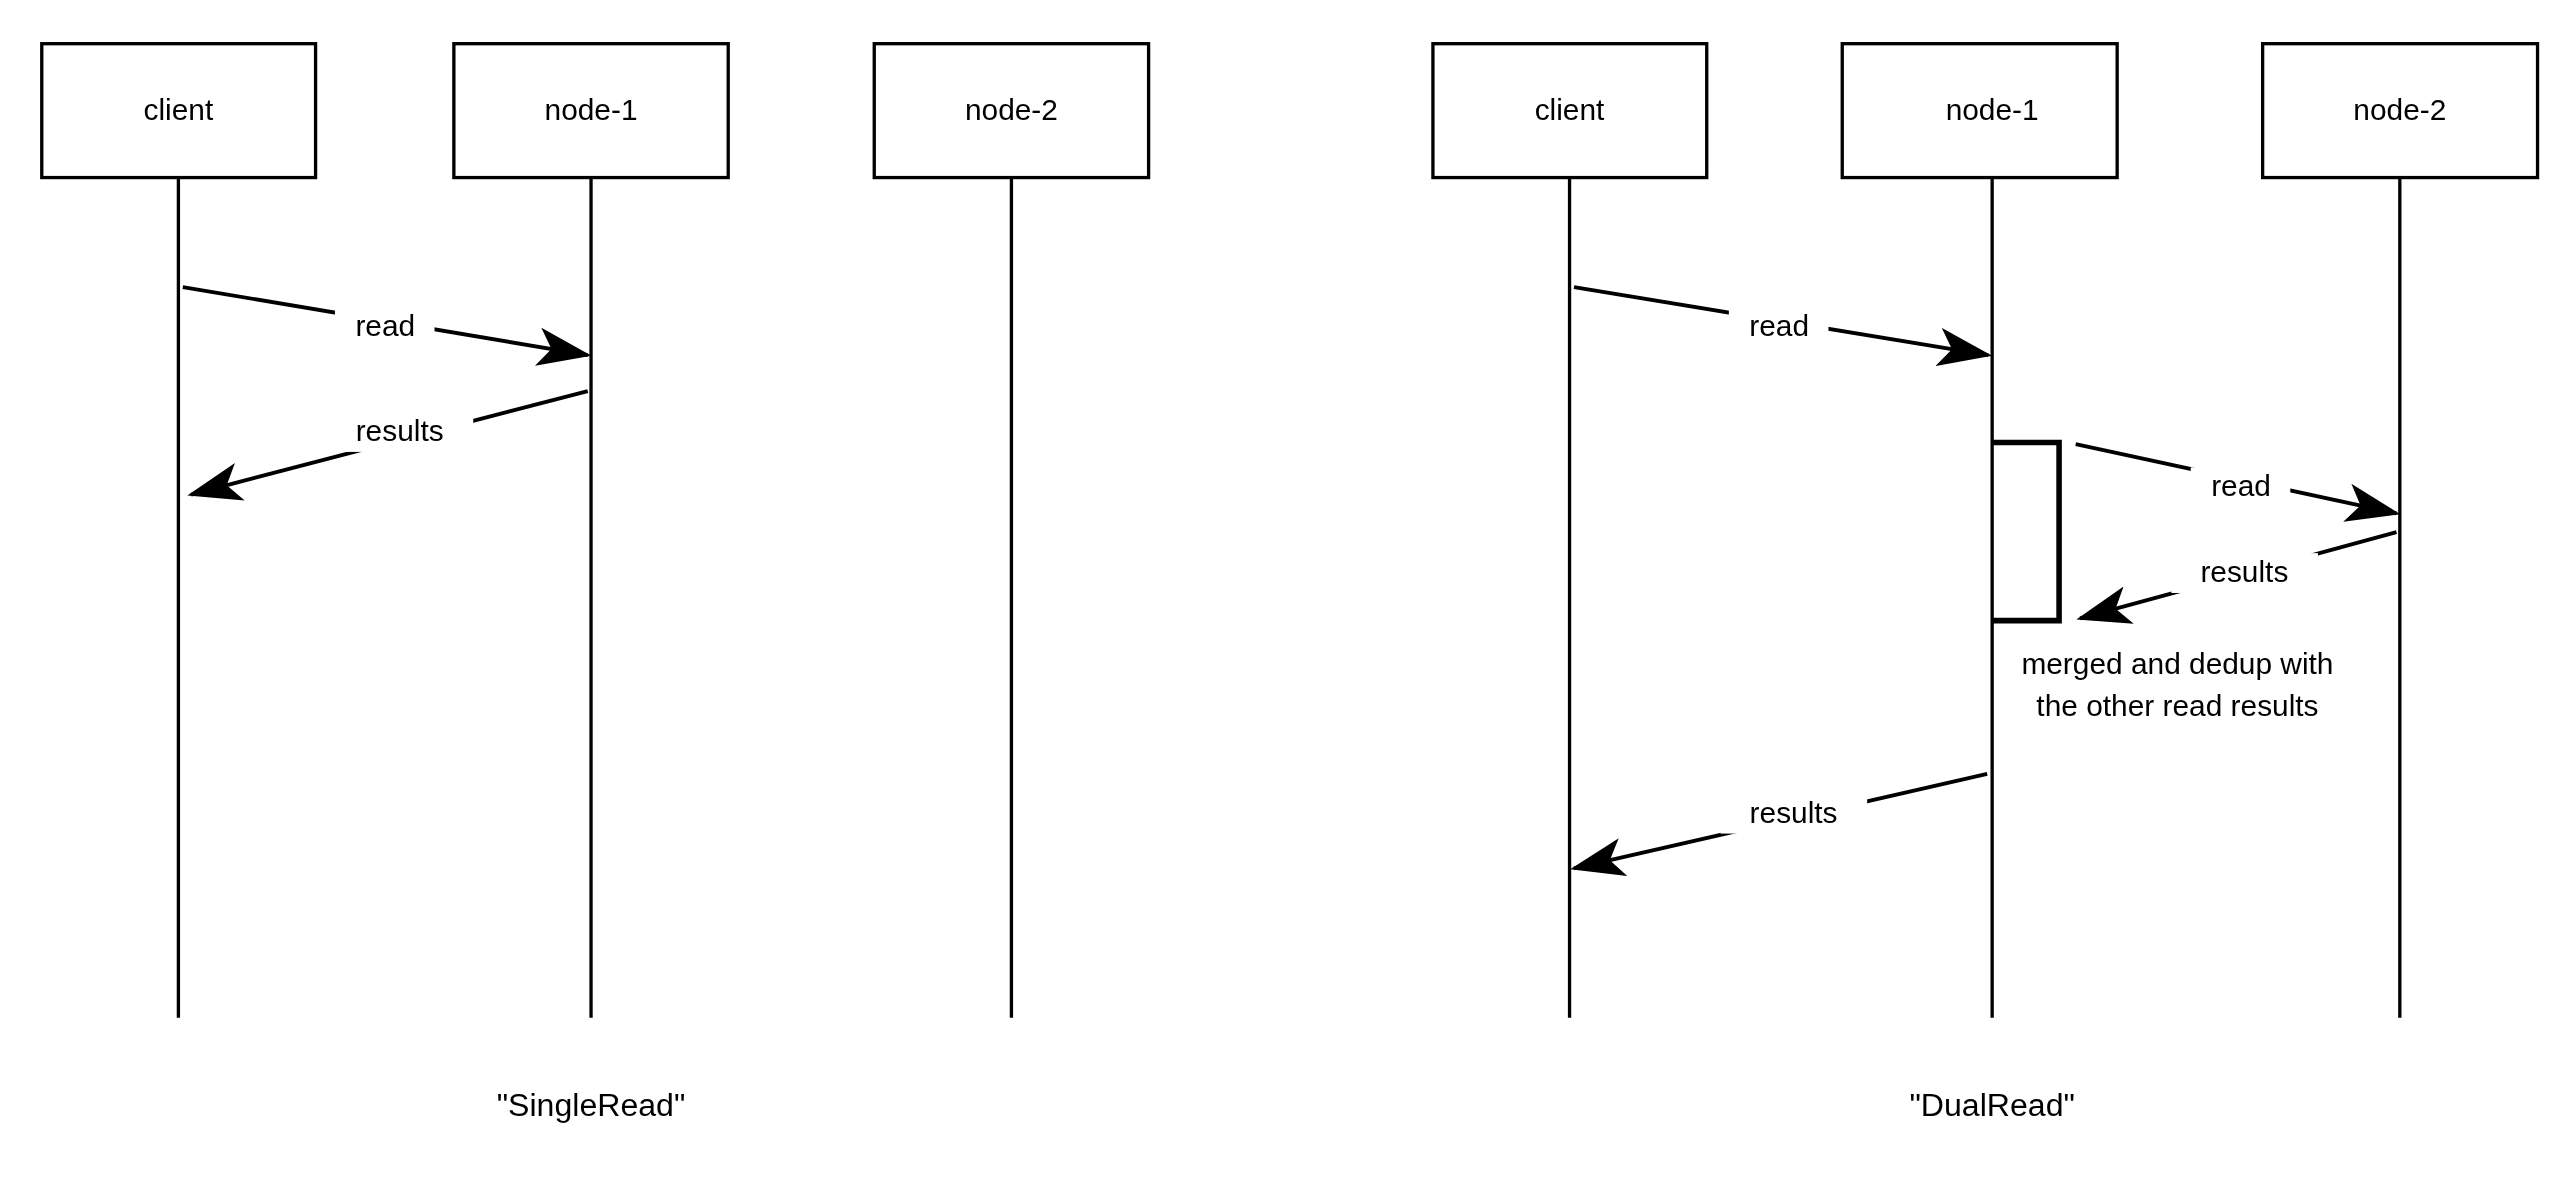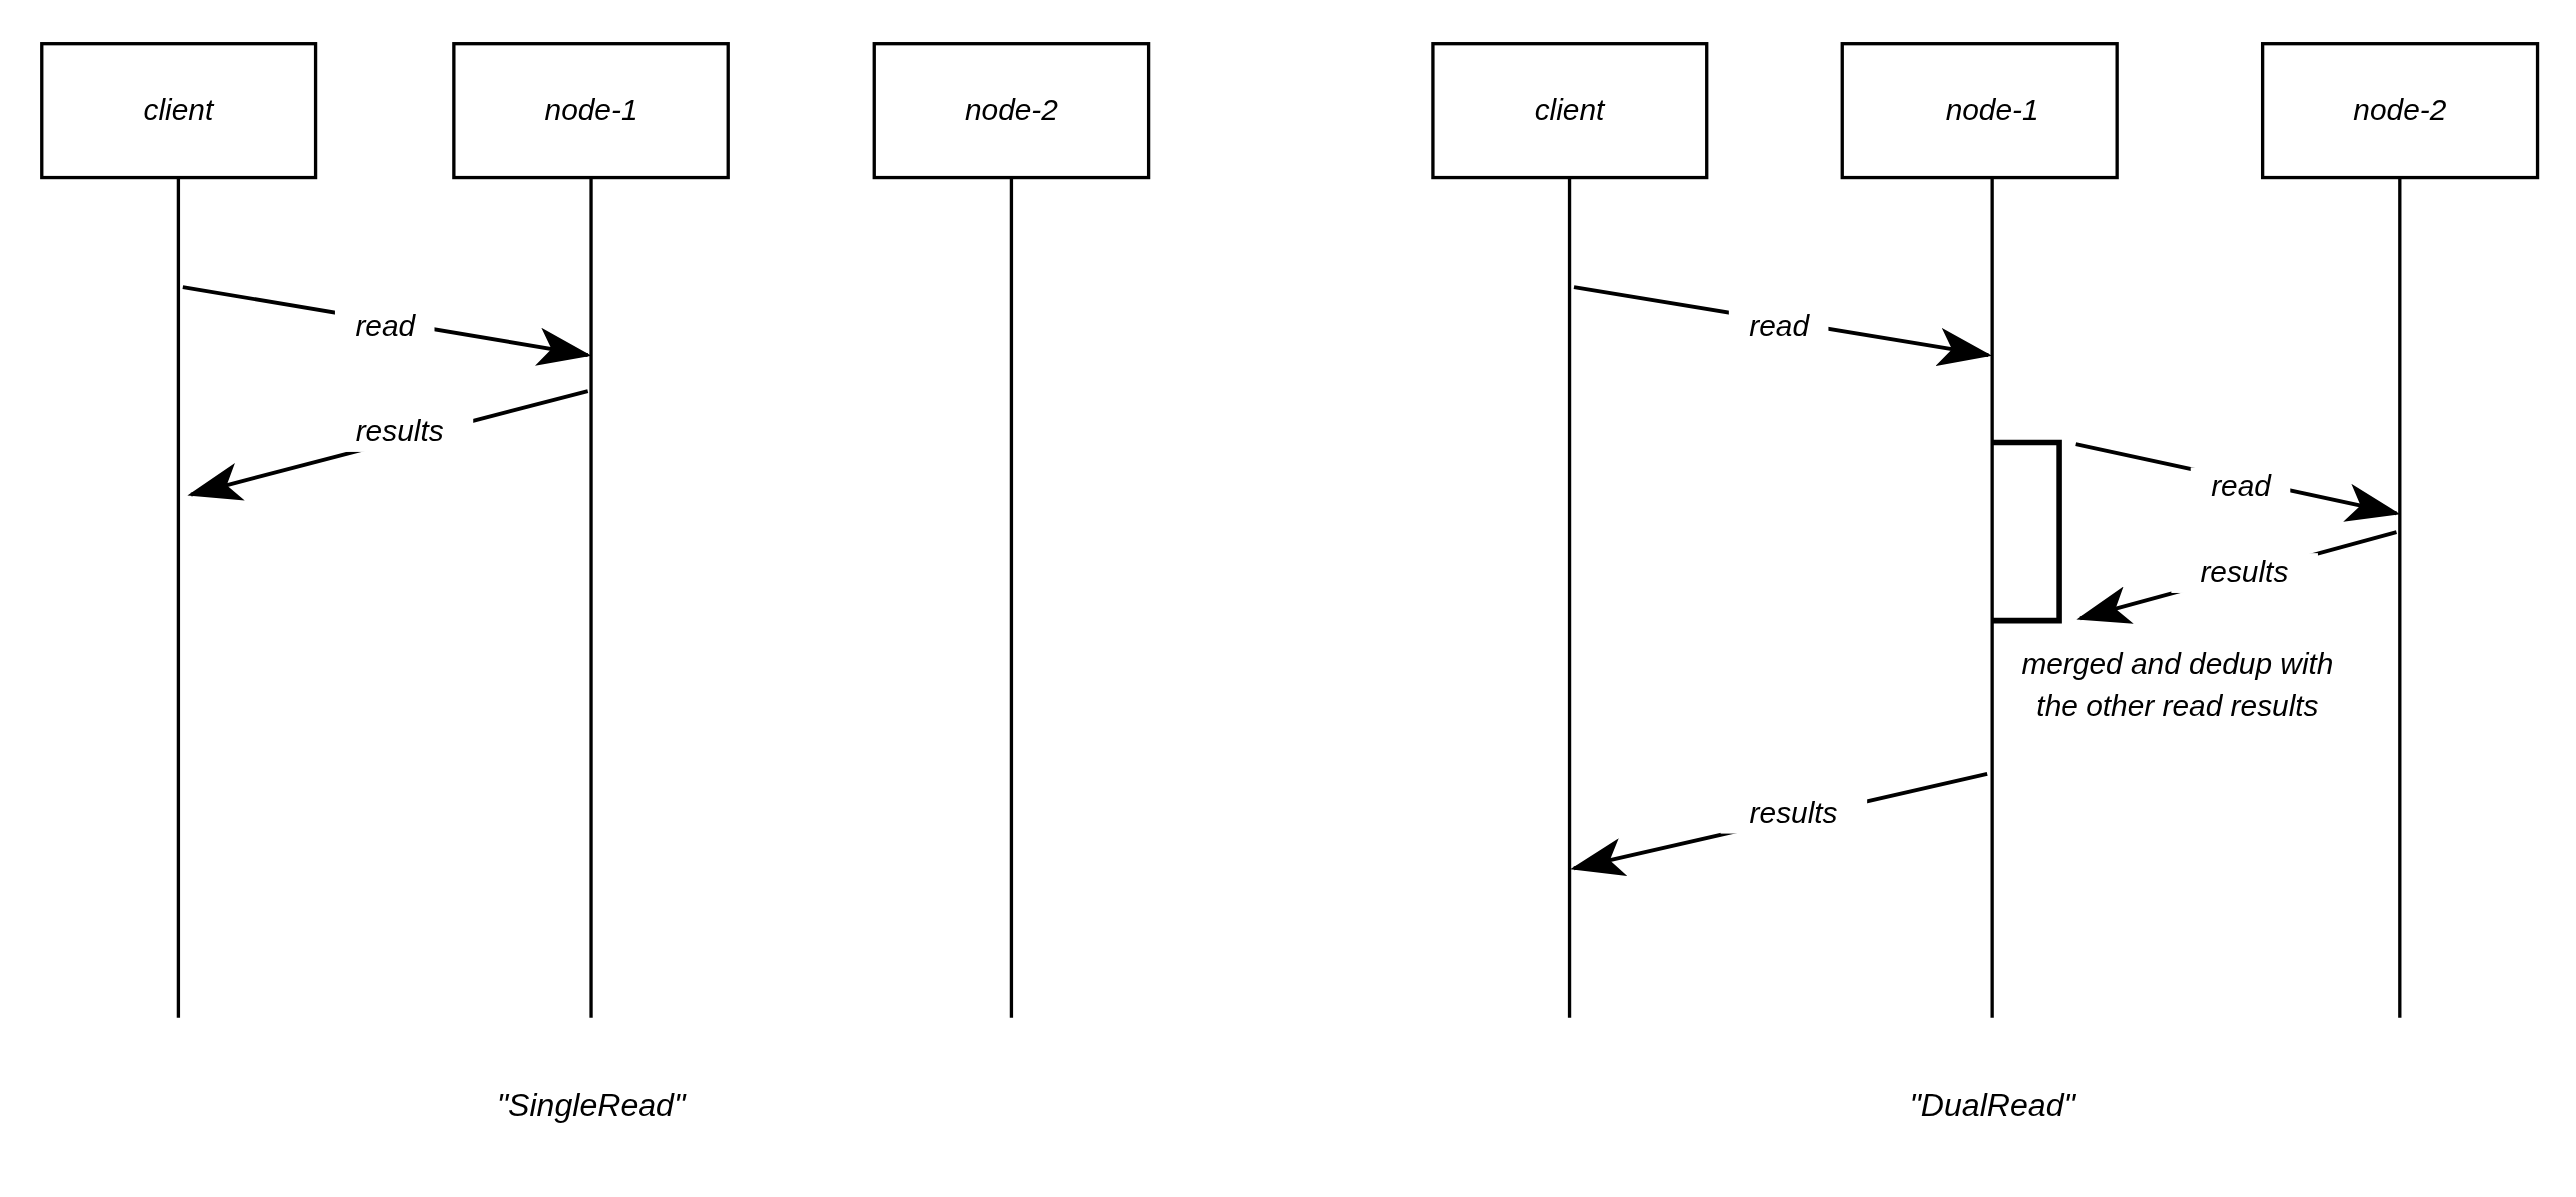--- a/index.html
+++ b/index.html
@@ -13,21 +13,20 @@
     height: 1197px;
     font-family: "Liberation Sans", sans-serif;
     color: #000000;
     overflow: hidden;
   }
   #canvas {
     position: relative;
     width: 2576px;
     height: 928px;
     background: #ffffff;
-    font-style: italic;
   }
   svg.diagram-svg {
     position: absolute;
     left: 0;
     top: 0;
     width: 2576px;
     height: 1197px;
     display: block;
   }
   .participant-label {

